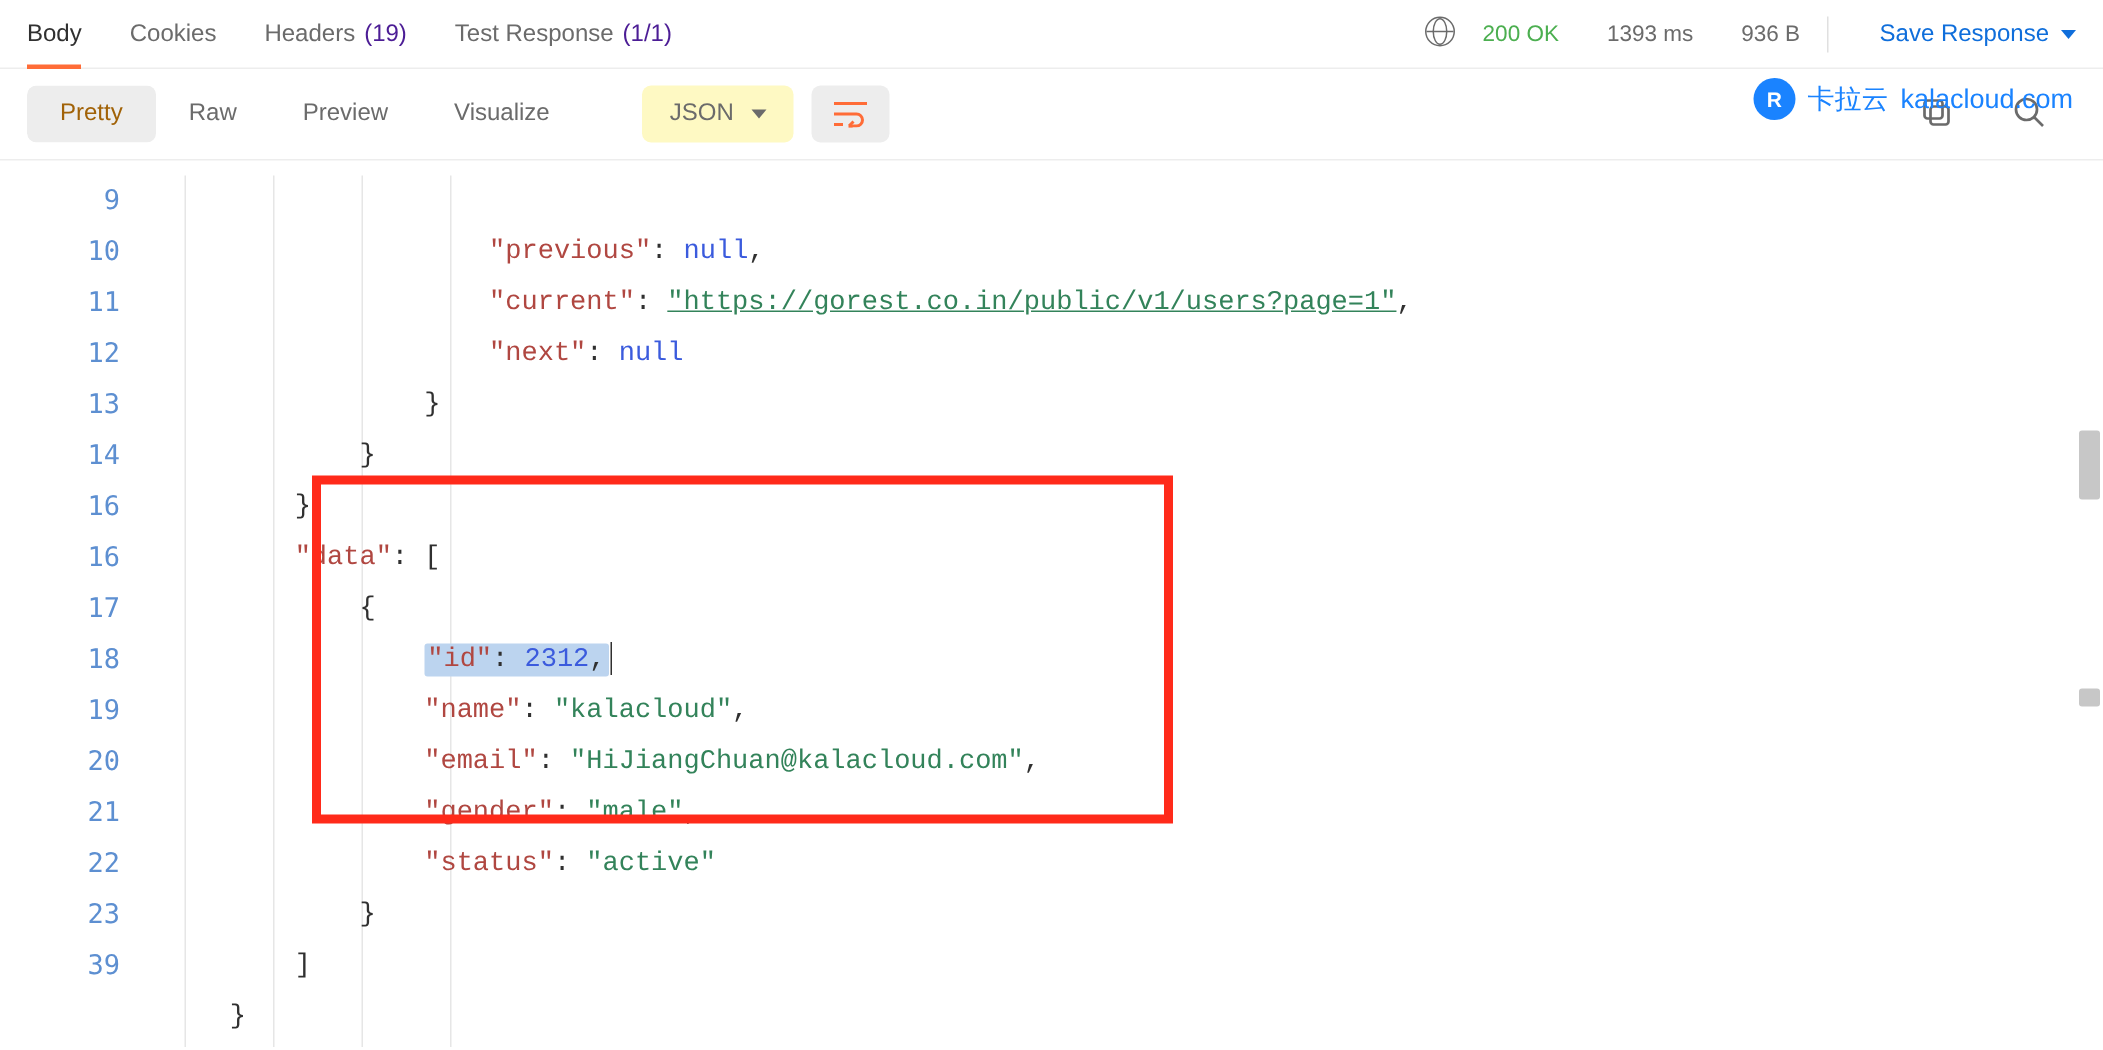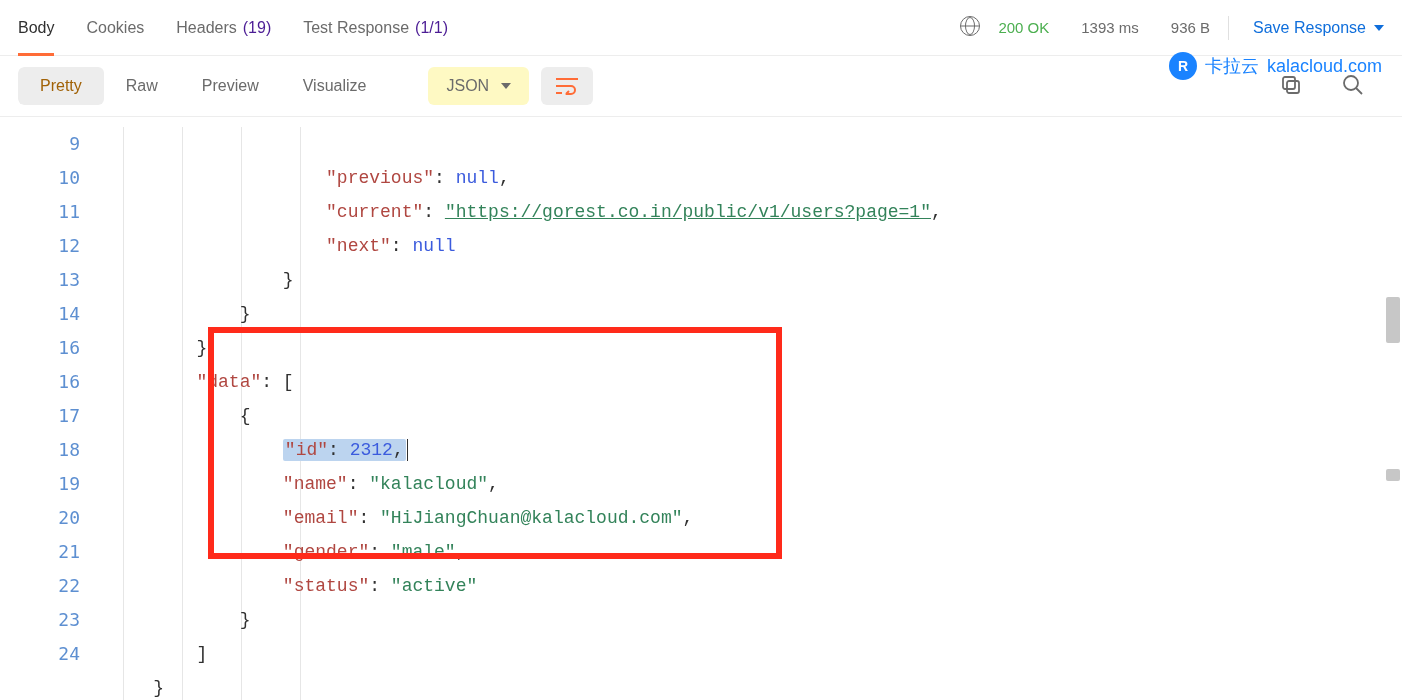--- a/index.html
+++ b/index.html
@@ -9,21 +9,21 @@
       color: #303030;
       background: #fff;
       width: 1402px;
       height: 700px;
       overflow: hidden;
       position: relative;
     }
     .top-tabs {
       display: flex;
       align-items: center;
-      height: 56px;
+      height: 46px;
       padding: 0 18px;
       border-bottom: 1px solid #ededed;
       gap: 32px;
     }
     .tab {
       height: 100%;
       display: flex;
       align-items: center;
       color: #6b6b6b;
       font-size: 16px;
@@ -76,21 +76,21 @@
     .status { color: #4caf50; font-size: 15px; }
     .meta { color: #6b6b6b; font-size: 15px; margin-left: 14px; }
     .save-resp {
       color: #0f6edb;
       font-size: 16px;
       font-weight: 500;
       display: flex;
       align-items: center;
       gap: 8px;
       cursor: pointer;
-      padding-left: 24px;
+      padding-left: 34px;
       border-left: 1px solid #e0e0e0;
       height: 24px;
     }
     .chev-down {
       width: 0; height: 0;
       border-left: 5px solid transparent;
       border-right: 5px solid transparent;
       border-top: 6px solid #0f6edb;
     }
     .watermark {
@@ -336,21 +336,21 @@
     <span class="n">14</span>
     <span class="n">16</span>
     <span class="n">16</span>
     <span class="n">17</span>
     <span class="n">18</span>
     <span class="n">19</span>
     <span class="n">20</span>
     <span class="n">21</span>
     <span class="n">22</span>
     <span class="n">23</span>
-    <span class="n">24</span>
+    <span class="n">39</span>
   </div>
 
   <div class="code">
 <span>                    </span><span class="key">"previous"</span><span class="punct">: </span><span class="kw">null</span><span class="punct">,</span>
 <span>                    </span><span class="key">"current"</span><span class="punct">: </span><span class="url">"https://gorest.co.in/public/v1/users?page=1"</span><span class="punct">,</span>
 <span>                    </span><span class="key">"next"</span><span class="punct">: </span><span class="kw">null</span>
 <span>                </span><span class="punct">}</span>
 <span>            </span><span class="punct">}</span>
 <span>        </span><span class="punct">},</span>
 <span>        </span><span class="key">"data"</span><span class="punct">: [</span>

